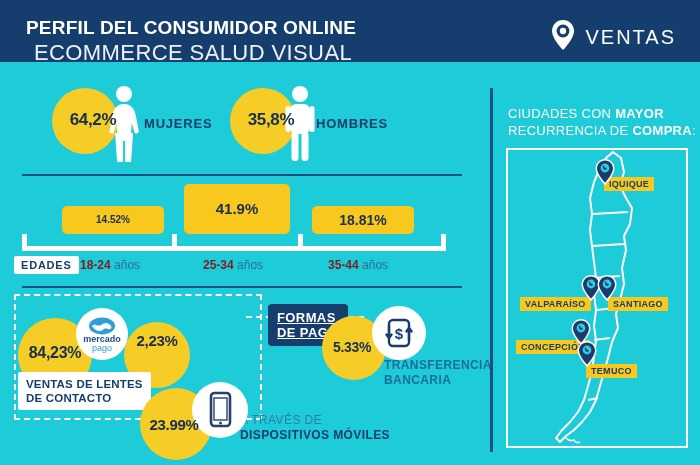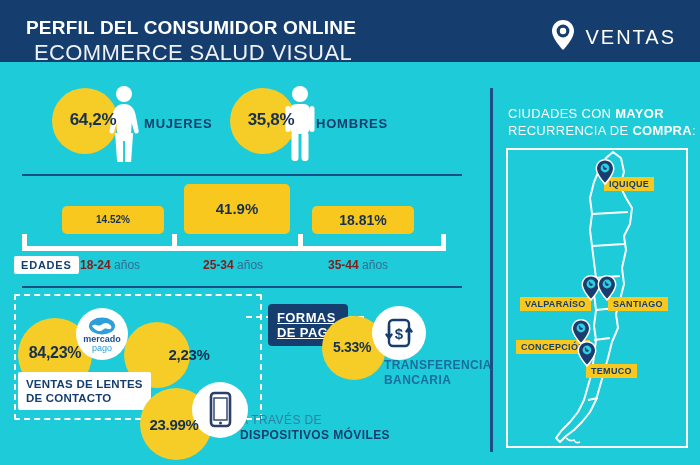--- a/index.html
+++ b/index.html
@@ -276,21 +276,21 @@
       <svg width="52" height="52" viewBox="0 0 52 52">
         <ellipse cx="26" cy="18" rx="13" ry="8.5" fill="#2e9fd8"></ellipse>
         <path d="M16 18c3-3 6 1 9-1s5-3 8-1c2.5 1.5 3 3.5 2 4.5-2 2-5-1-7 .5s-4 3-7 1.5c-2.5-1.2-4-3-5-4.5z" fill="#ffffff"></path>
         <text x="26" y="33.5" font-family="'Liberation Sans',sans-serif" font-size="9" font-weight="bold" fill="#1b4f8a" text-anchor="middle">mercado</text>
         <text x="26" y="43" font-family="'Liberation Sans',sans-serif" font-size="9" fill="#2e9fd8" text-anchor="middle">pago</text>
       </svg>
     </div>
     <div class="pay-caption" style="left:18px; top:322px;">TARJETA DE DÉBITO</div>
 
     <div class="pay-circle" style="left:124px; top:246px; width:66px; height:66px;"></div>
-    <div class="pay-pct" style="left:124px; top:270px; width:66px; font-size:15px;margin-left:32px;">2,23%</div>
+    <div class="pay-pct" style="left:124px; top:256px; width:66px; font-size:15px;">2,23%</div>
     <div class="pay-caption" style="left:122px; top:322px;">TARJETA DE CRÉDITO</div>
 
     <div class="dash-h" style="left:246px; top:240px; width:26px;"></div>
     <div class="dash-h" style="left:332px; top:240px; width:32px;"></div>
 
     <div class="formas-badge">
       <div>FORMAS</div>
       <div>DE PAGO</div>
     </div>
 

